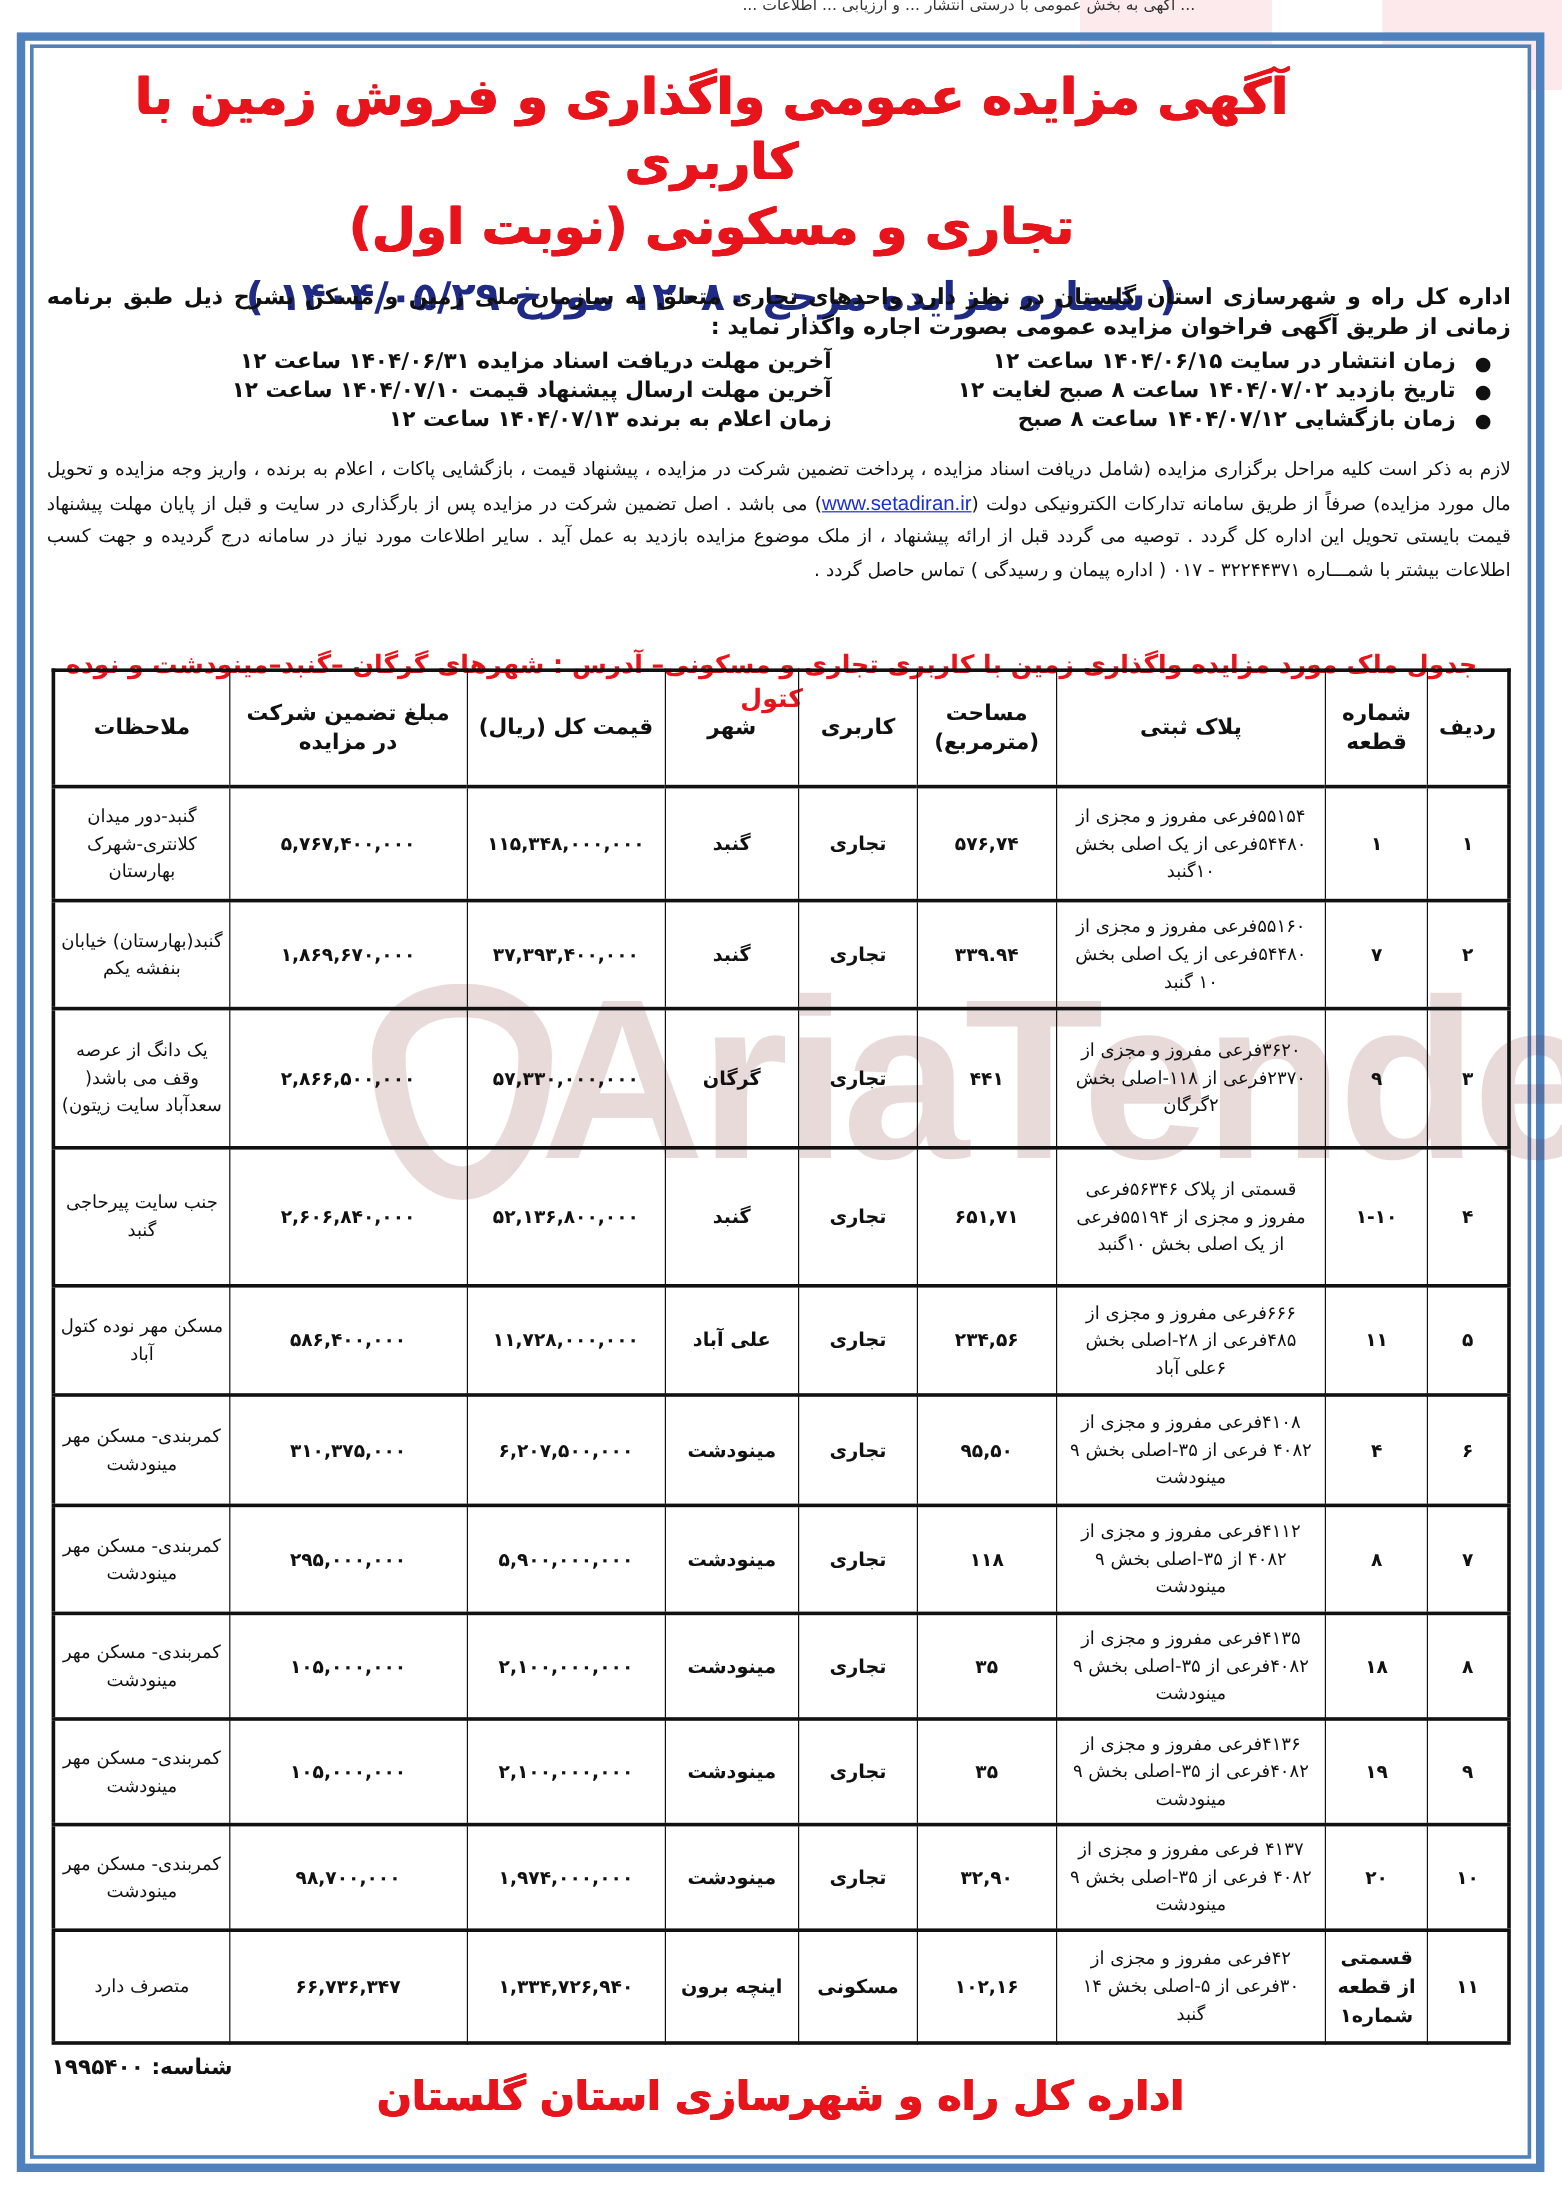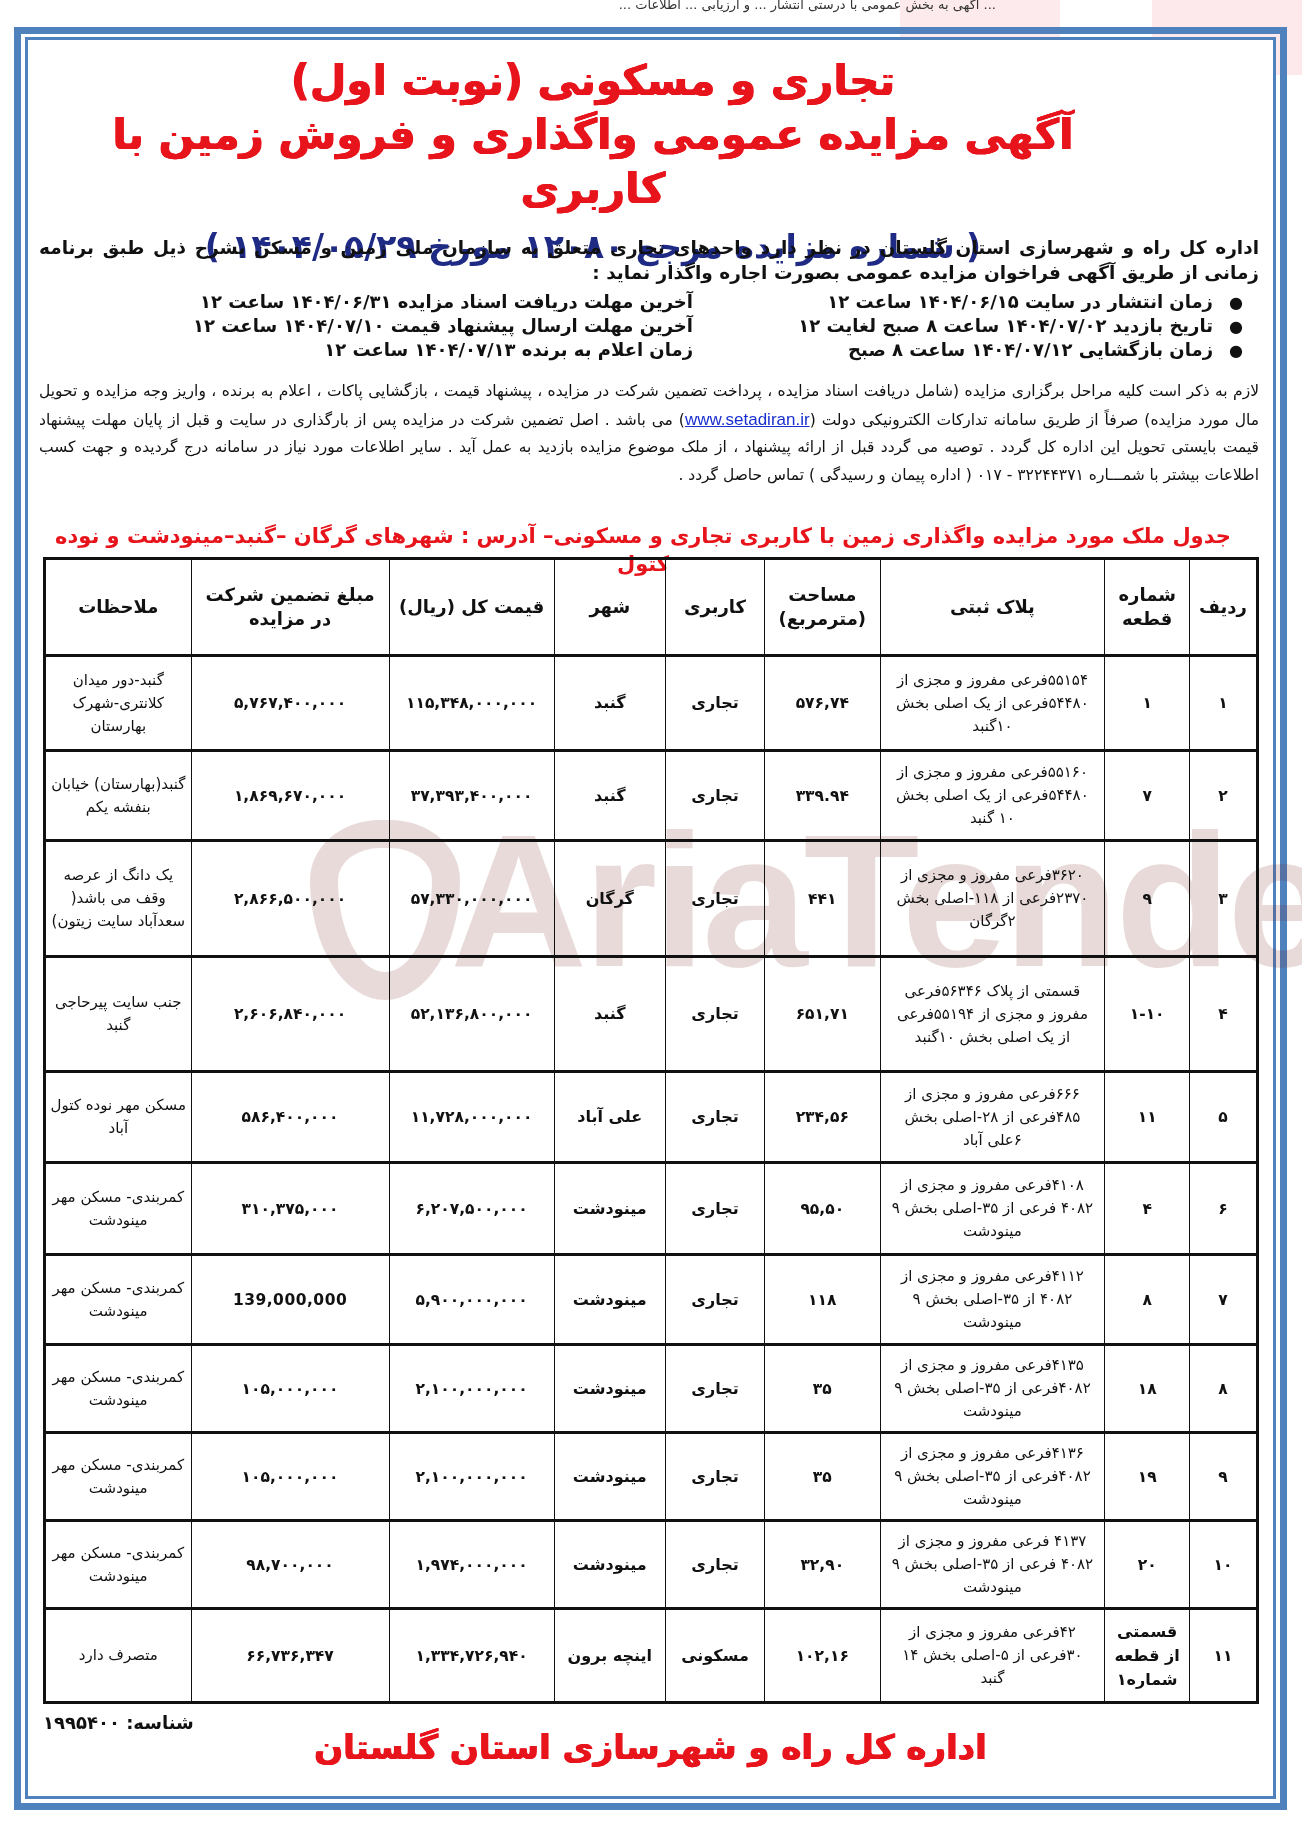--- a/index.html
+++ b/index.html
@@ -78,21 +78,21 @@
     .sched-cell.col-a { width: 520px; }
     .sched-cell.col-b { width: 620px; }
 
     .notes {
       position: absolute; right: 14px; top: 338px; width: 1220px;
       font-size: 15.5px; line-height: 27.5px; text-align: justify; color: #111;
     }
     .notes a { color: #1a2fd0; text-decoration: underline; font-family: "Liberation Sans", sans-serif; font-size: 17px; }
 
     .table-title {
-      position: absolute; right: 40px; top: 482px; width: 1180px; text-align: center;
+      position: absolute; right: 40px; top: 500px; width: 1180px; text-align: center;
       color: #e8141c; font-weight: bold; font-size: 21px; line-height: 28px;
     }
 
     .auction-table {
       position: absolute; left: 15px; top: 517px; width: 1216px;
       border-collapse: collapse; direction: rtl; table-layout: fixed;
       border: 3px solid #111;
     }
     .auction-table th, .auction-table td {
       border: 1.5px solid #111; text-align: center; vertical-align: middle;
@@ -130,22 +130,22 @@
 
 <div class="watermark">
   <div class="wm-shield"></div>
   <div class="wm-latin">AriaTender</div>
 </div>
 
 <div class="content">
 
 
   <div class="title-block">
+    <div class="title-line">آگهی مزایده عمومی واگذاری و فروش زمین با کاربری</div>
     <div class="title-line">تجاری و مسکونی (نوبت اول)</div>
-    <div class="title-line">آگهی مزایده عمومی واگذاری و فروش زمین با کاربری</div>
     <div class="subtitle">( شماره مزایده مرجع  ۱۲۰۸۰  مورخ  ۱۴۰۴/۰۵/۲۹ )</div>
   </div>
 
   <div class="intro">اداره کل راه و شهرسازی استان گلستان در نظر دارد واحدهای تجاری متعلق به سازمان ملی زمین و مسکن بشرح ذیل طبق برنامه زمانی از طریق آگهی فراخوان مزایده عمومی بصورت اجاره واگذار نماید :</div>
 
   <div class="schedule">
     <div class="sched-row">
       <span class="sched-bullet">●</span>
       <span class="sched-cell col-a">زمان انتشار در سایت ۱۴۰۴/۰۶/۱۵ ساعت ۱۲</span>
       <span class="sched-cell col-b">آخرین مهلت دریافت اسناد مزایده ۱۴۰۴/۰۶/۳۱ ساعت ۱۲</span>
@@ -259,21 +259,21 @@
         <td class="notes-cell">کمربندی- مسکن مهر مینودشت</td>
       </tr>
       <tr style="height:90px">
         <td class="num">۷</td>
         <td class="num">۸</td>
         <td class="plate">۴۱۱۲فرعی مفروز و مجزی از ۴۰۸۲ از ۳۵-اصلی بخش ۹ مینودشت</td>
         <td class="num">۱۱۸</td>
         <td class="bold">تجاری</td>
         <td class="bold">مینودشت</td>
         <td class="num">۵,۹۰۰,۰۰۰,۰۰۰</td>
-        <td class="num">139,000,000</td>
+        <td class="num">۲۹۵,۰۰۰,۰۰۰</td>
         <td class="notes-cell">کمربندی- مسکن مهر مینودشت</td>
       </tr>
       <tr style="height:88px">
         <td class="num">۸</td>
         <td class="num">۱۸</td>
         <td class="plate">۴۱۳۵فرعی مفروز و مجزی از ۴۰۸۲فرعی از ۳۵-اصلی بخش ۹ مینودشت</td>
         <td class="num">۳۵</td>
         <td class="bold">تجاری</td>
         <td class="bold">مینودشت</td>
         <td class="num">۲,۱۰۰,۰۰۰,۰۰۰</td>

